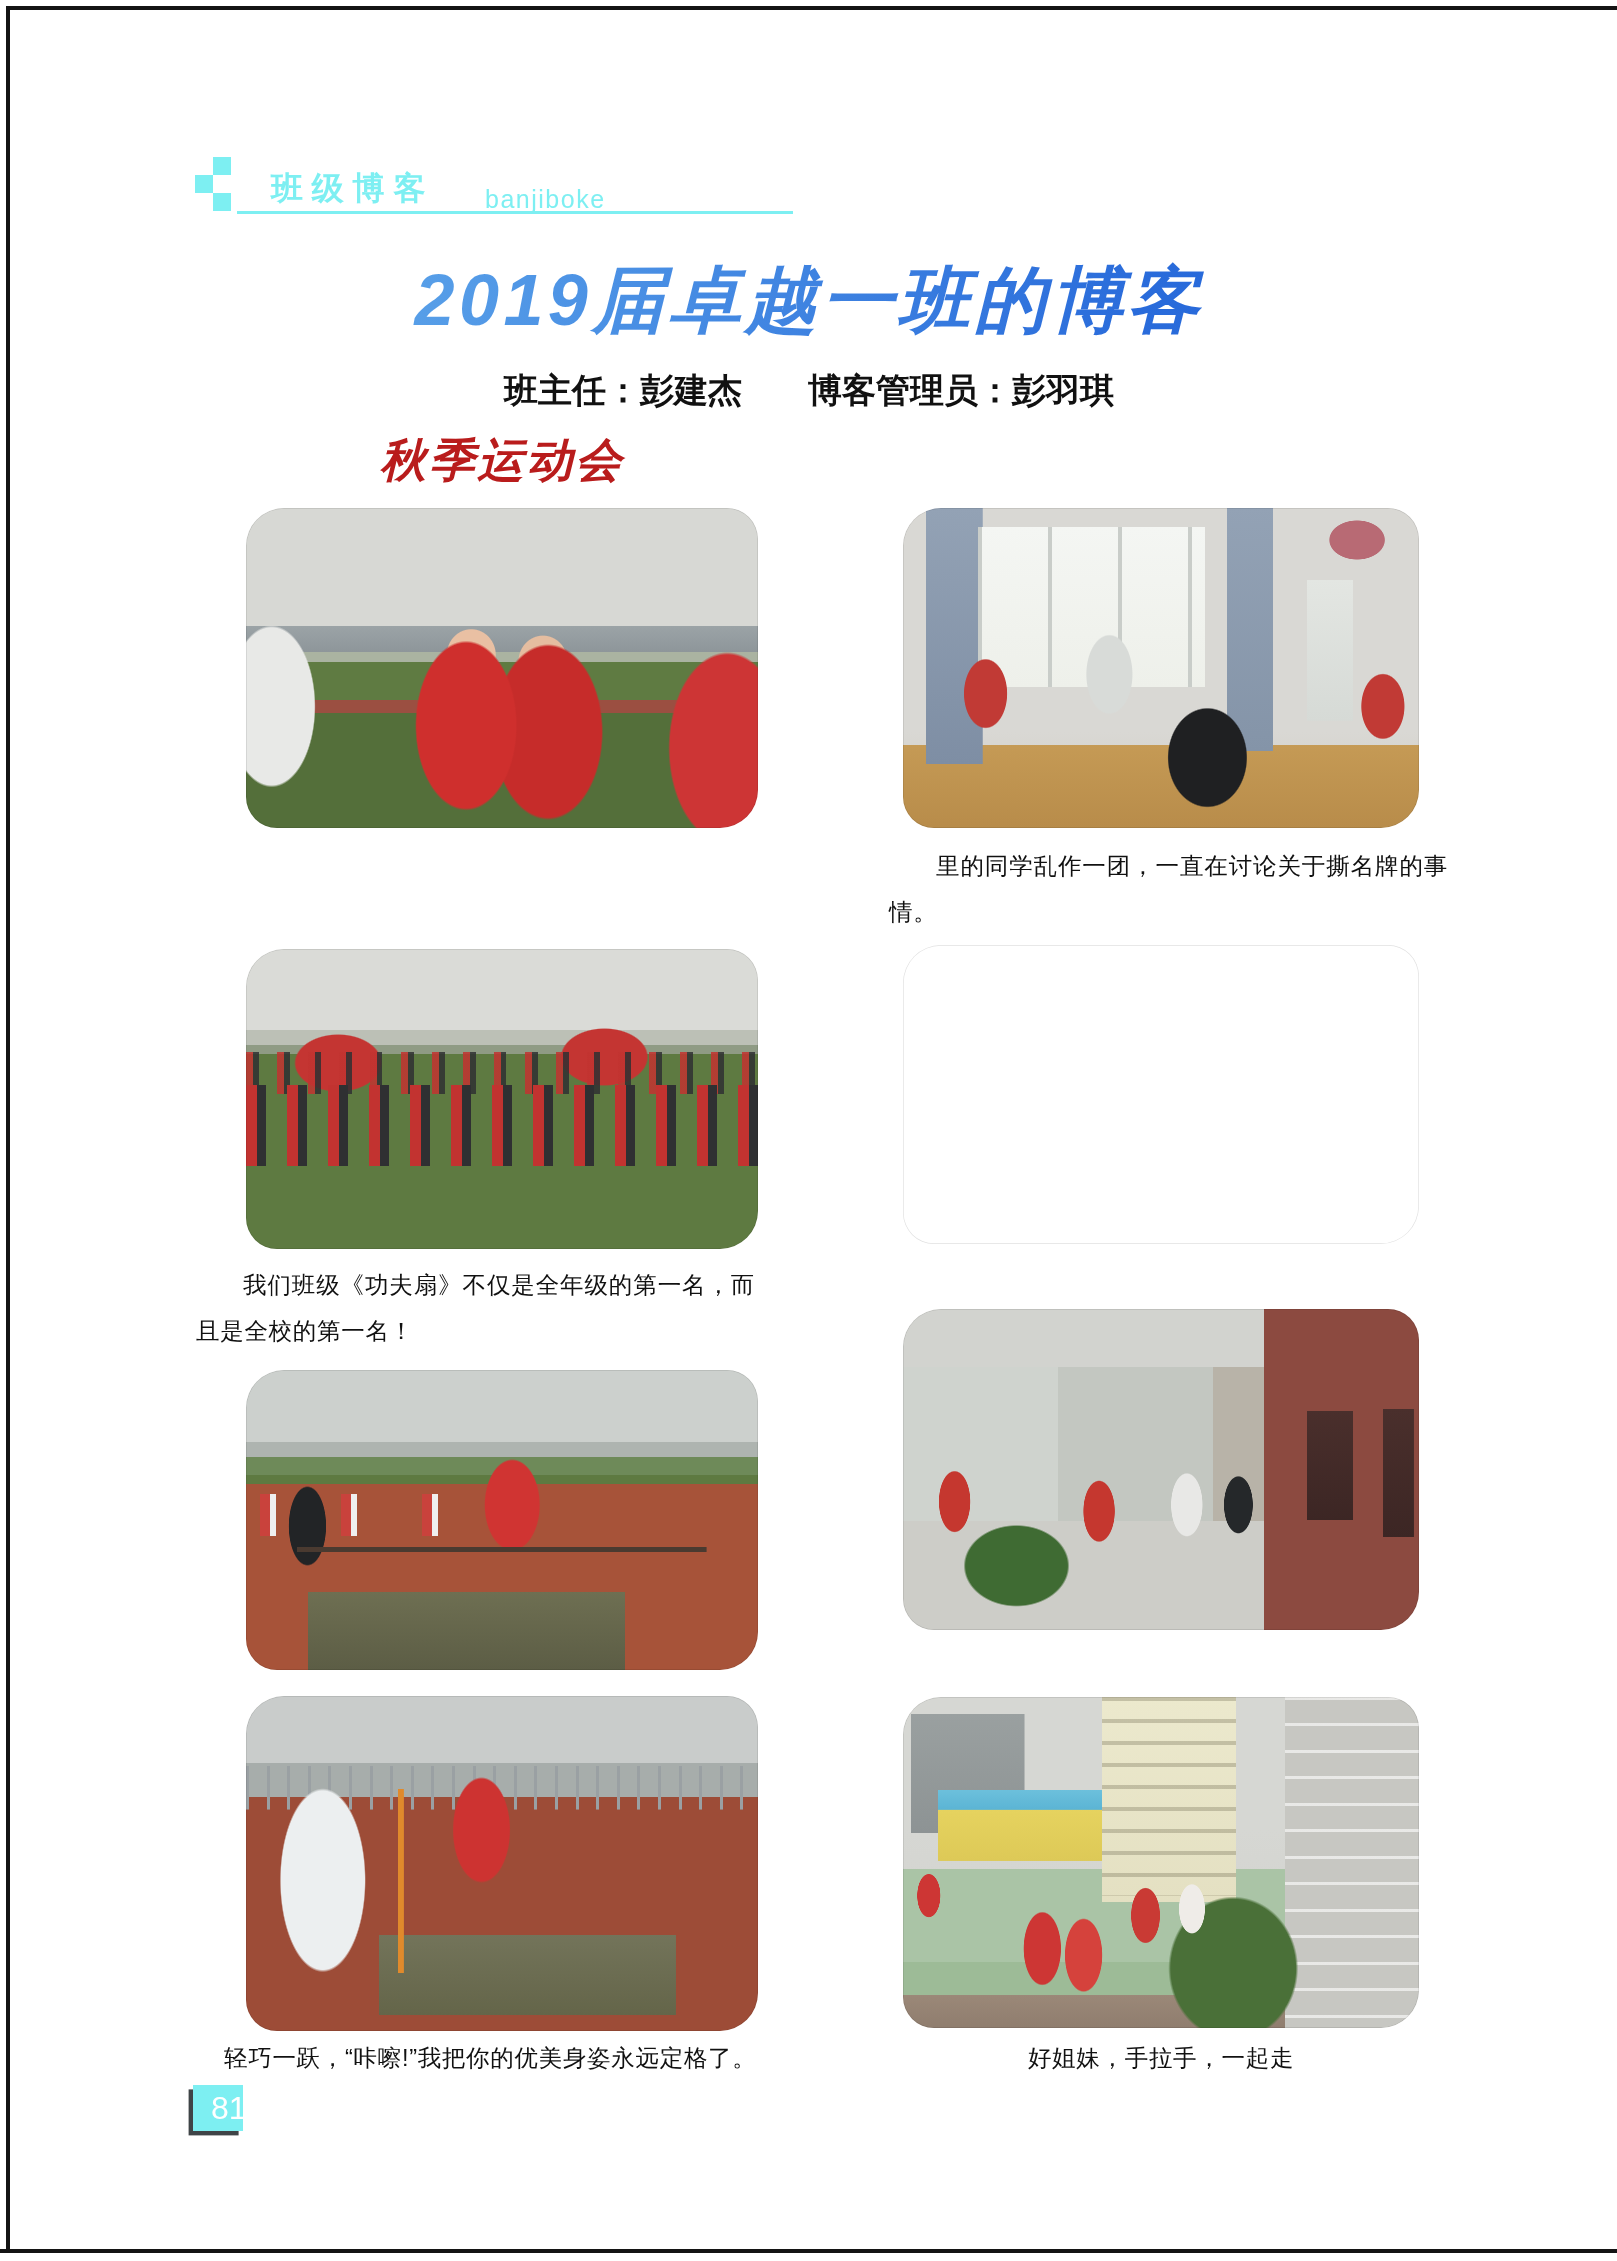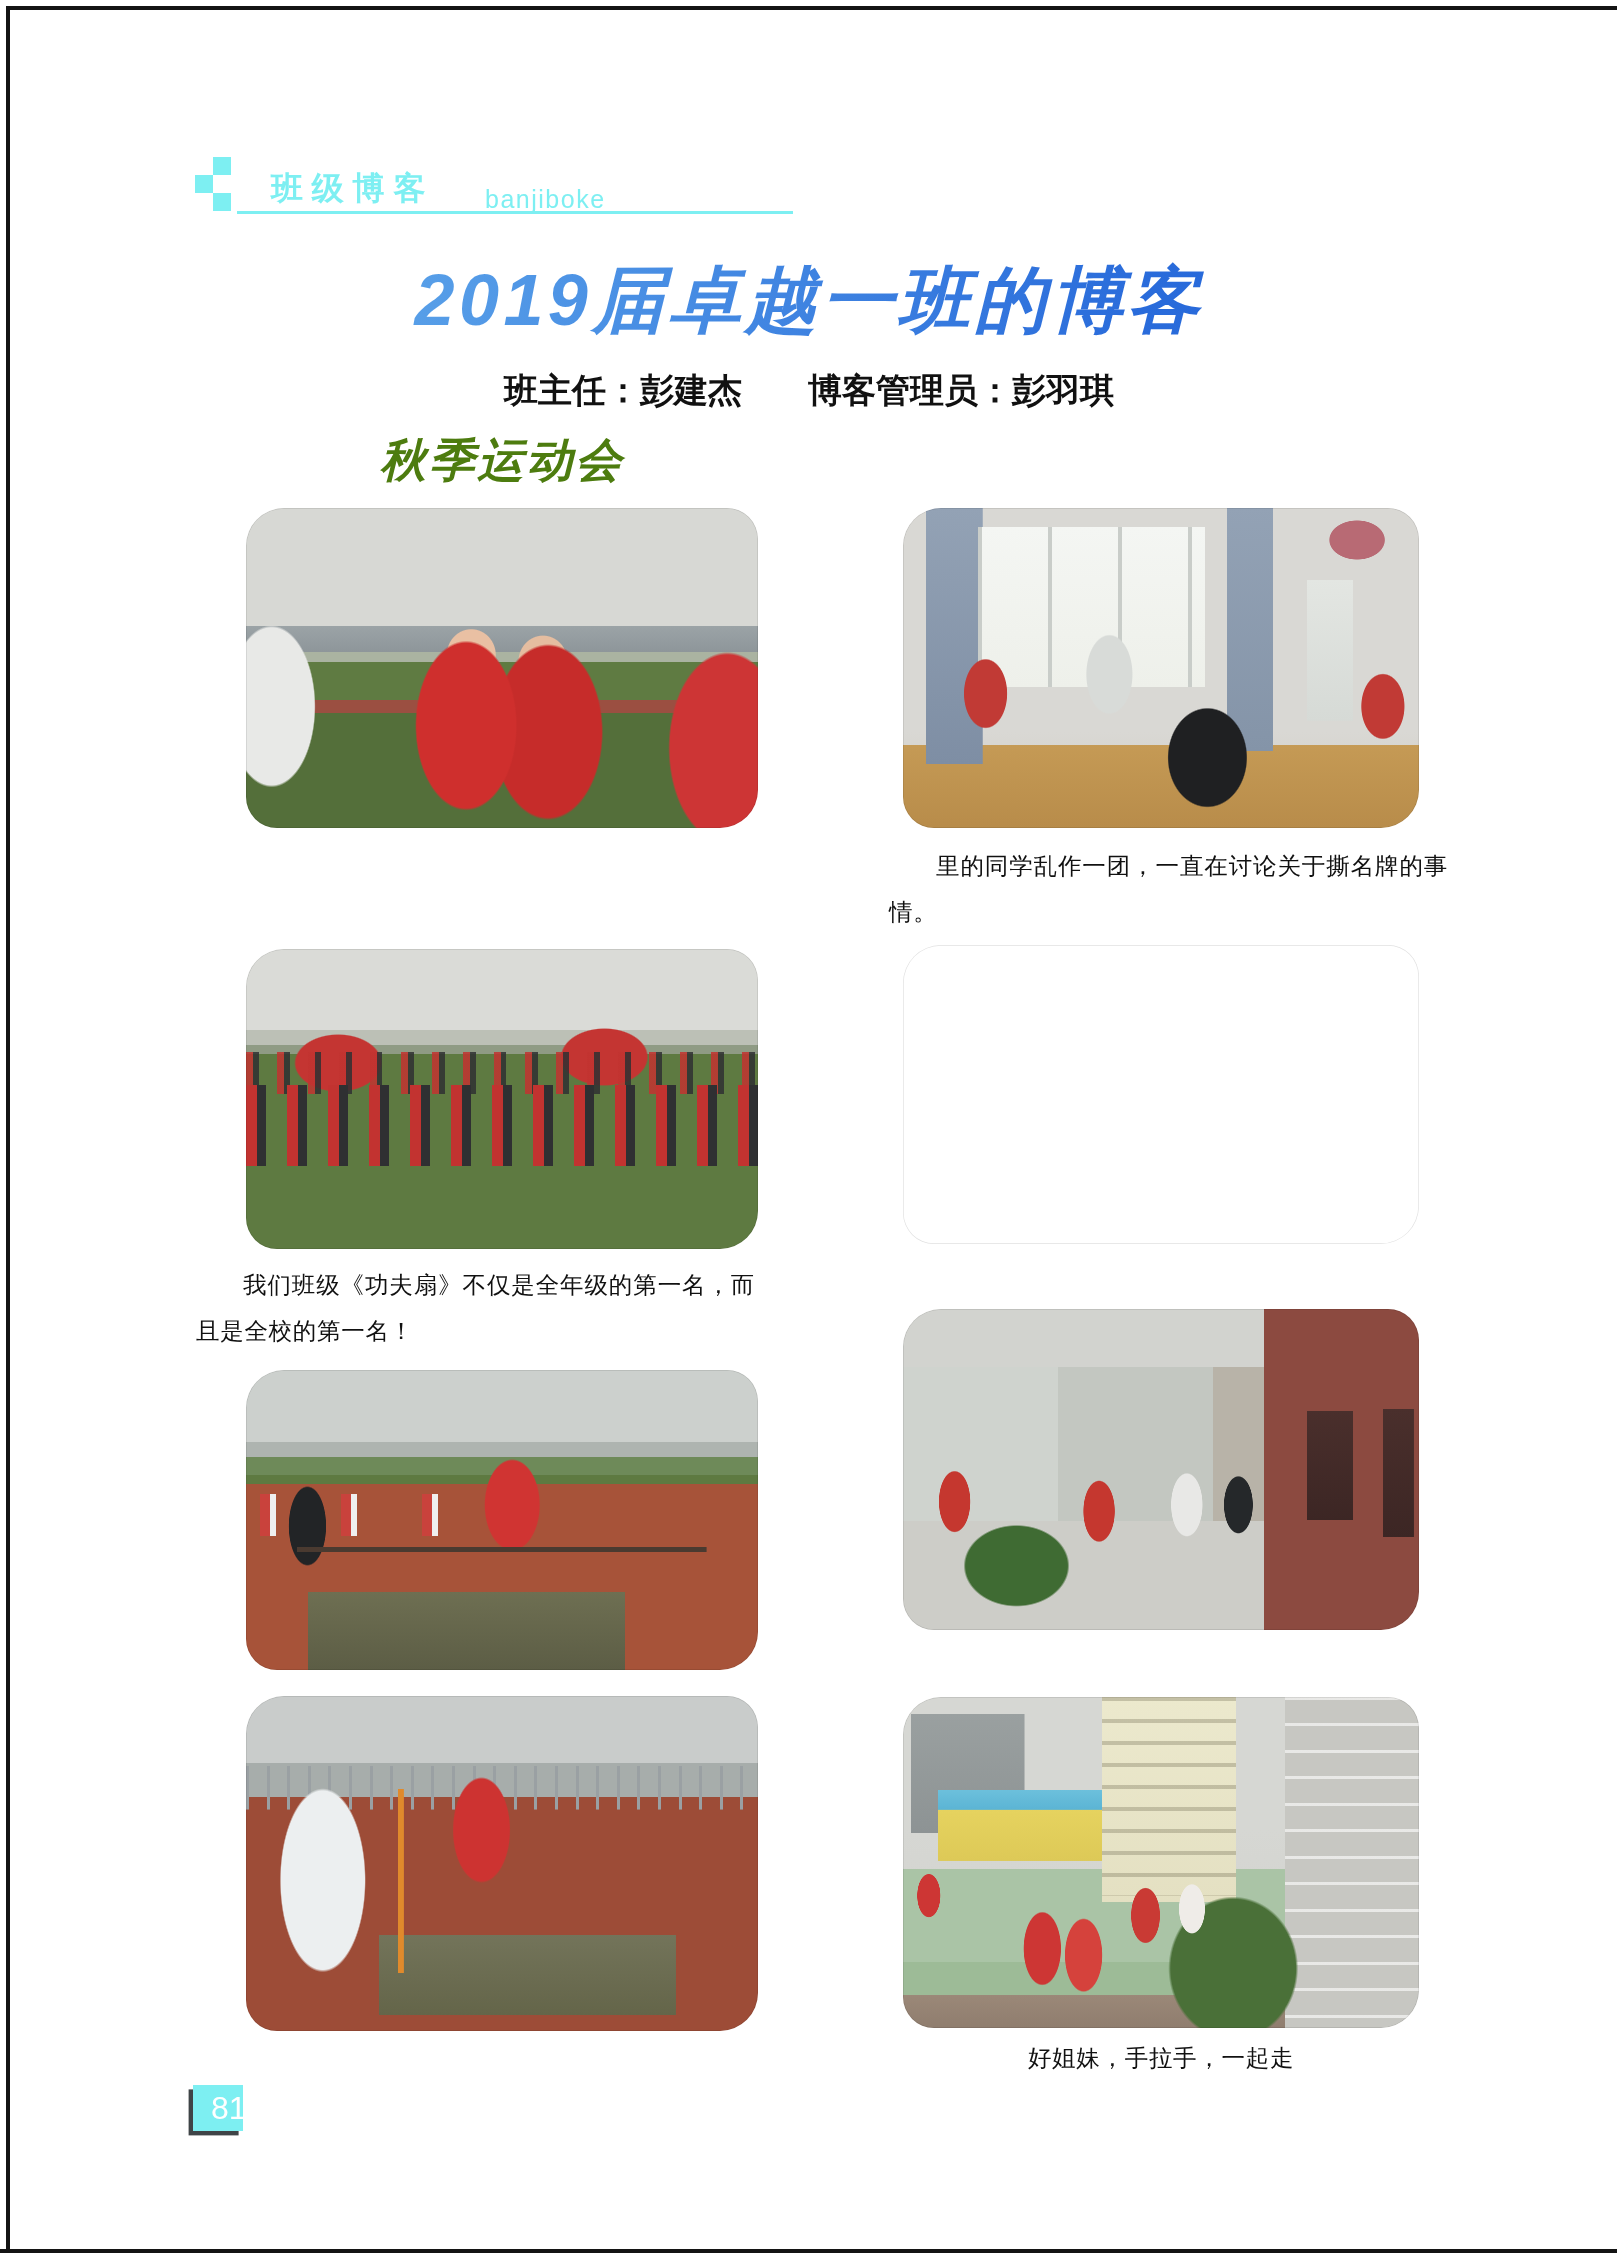--- a/index.html
+++ b/index.html
@@ -36,21 +36,21 @@
   }
   .byline{
     position:absolute;left:0;top:368px;width:1618px;text-align:center;
     font-size:34px;font-weight:bold;color:#111;white-space:nowrap;
   }
   .byline .gap{display:inline-block;width:66px;}
 
   
   .col-heading{
     position:absolute;top:430px;font-size:46px;font-weight:bold;font-style:italic;
-    color:#4d7c0f;text-align:center;white-space:nowrap;letter-spacing:2.9px;
+    color:#b91c1c;text-align:center;white-space:nowrap;letter-spacing:2.9px;
   }
   .col-heading.left{left:246px;width:512px;}
   .col-heading.right{left:903px;width:516px;}
 
   
   .photo{
     position:absolute;border-radius:38px 31px 38px 31px;overflow:hidden;
     box-shadow:0 0 0 0.7px rgba(0,0,0,.12) inset;
   }
   .photo.lcol{left:246px;width:512px;}
@@ -183,20 +183,21 @@
   <div class="col-heading left">秋季运动会</div>
 
   <div class="photo lcol ph-l1" title="Two students in red class hoodies form a heart with their arms on the sports field"></div>
 
   <div class="photo lcol ph-l2" title="Class kung-fu fan performance with red fans on the green field"></div>
   <div class="caption indent cap-l2">我们班级《功夫扇》不仅是全年级的第一名，而且是全校的第一名！</div>
 
   <div class="photo lcol ph-l3" title="High jump event on the red track with classmates watching"></div>
 
   <div class="photo lcol ph-l4" title="A student leaps over the high-jump bar onto the olive mats"></div>
+  <div class="caption cap-l4">轻巧一跃，“咔嚓!”我把你的优美身姿永远定格了。</div>
 
   <div class="photo rcol ph-r1" title="Classmates in red-and-white uniforms bustle around the classroom"></div>
   <div class="caption indent cap-r1">里的同学乱作一团，一直在讨论关于撕名牌的事情。</div>
 
   <div class="photo rcol ph-r2" title="Close-up of a name tag being stuck on the back of a school jacket"></div>
 
   <div class="photo rcol ph-r3" title="Students start the game along the school corridor"></div>
 
   <div class="photo rcol ph-r4" title="Girls walk hand in hand across the playground court"></div>
   <div class="caption cap-r4">好姐妹，手拉手，一起走</div>

